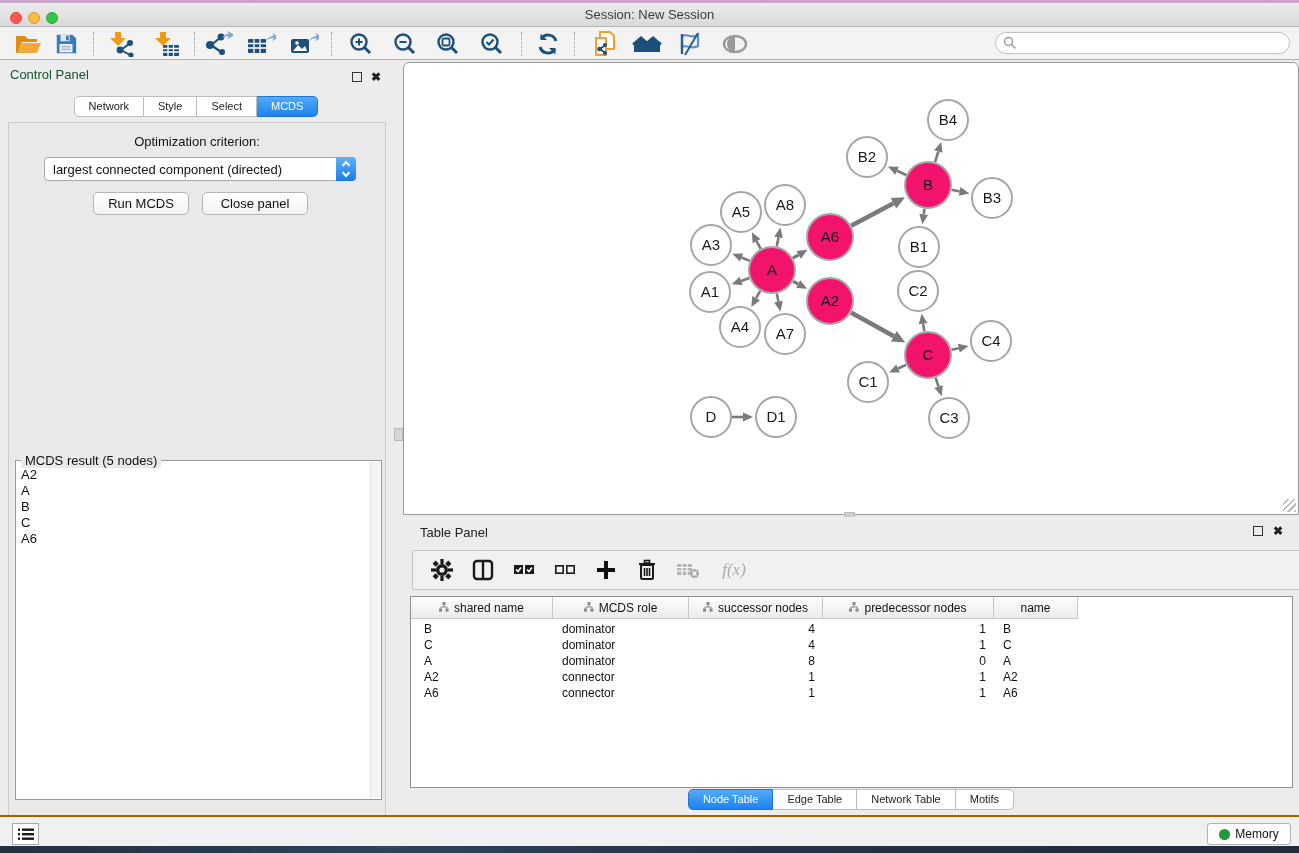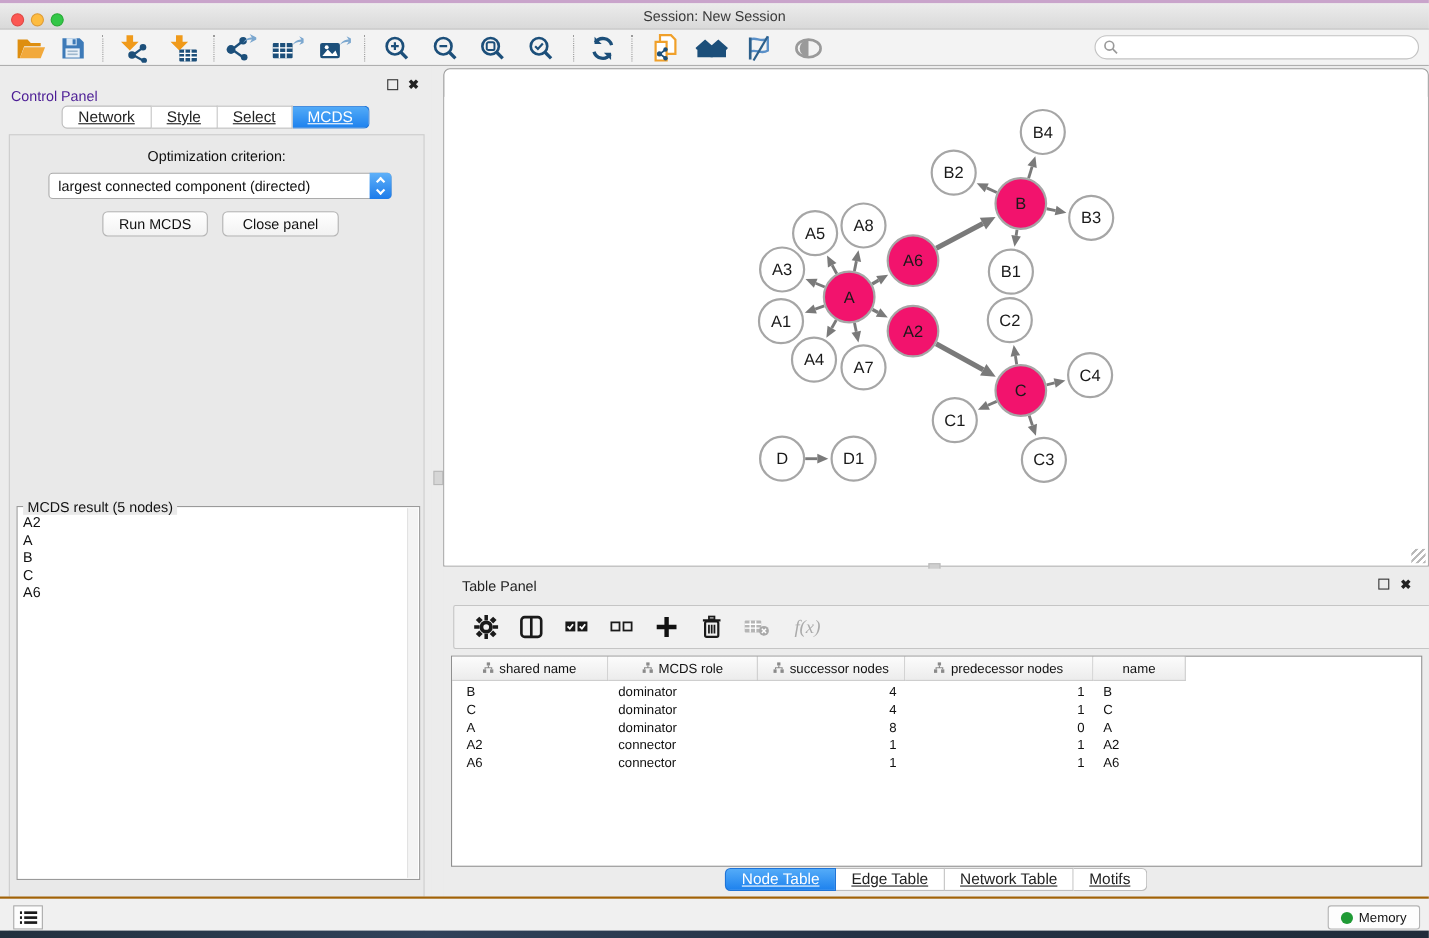--- a/index.html
+++ b/index.html
@@ -21,27 +21,27 @@
   
   #toolbar { left:0; top:27px; width:1299px; height:33px; background:#F3F3F3; border-bottom:1px solid #AFAFAF; }
   .tbi { position:absolute; top:3px; width:34px; height:28px; display:flex; align-items:center; justify-content:center; }
   .tbsep { position:absolute; top:5px; height:24px; width:0; border-left:1px dotted #9a9a9a; }
   #search-box { position:absolute; right:9px; top:5px; width:295px; height:22px; background:#fff;
     border:1px solid #C2C2C2; border-radius:11px; display:flex; align-items:center; padding-left:7px; }
   #search-box input { border:none; outline:none; font-size:12px; width:250px; background:transparent; color:#333; }
 
   
   #control-panel { left:0; top:60px; width:392px; height:755px; background:#ECECEC; }
-  #cp-header { position:absolute; left:10px; top:20px; font-size:13px; color:#4c1d95; }
+  #cp-header { position:absolute; left:10px; top:7px; font-size:13px; color:#14532d; }
   .panel-ctl { position:absolute; top:12px; }
   .float-sq { width:10px; height:10px; border:1.5px solid #333; }
   .close-x { font-size:12px; font-weight:bold; color:#222; line-height:10px; }
   .tabrow { display:flex; }
-  .tab { height:21px; line-height:19px; font-size:14px; color:#222; background:#fff;
-    border:1px solid #BDBDBD; border-left:none; padding:0 14px;text-decoration:underline; }
+  .tab { height:21px; line-height:19px; font-size:11px; color:#222; background:#fff;
+    border:1px solid #BDBDBD; border-left:none; padding:0 14px; }
   .tab:first-child { border-left:1px solid #BDBDBD; border-radius:5px 0 0 5px; }
   .tab:last-child { border-radius:0 5px 5px 0; }
   .tab.active { background:linear-gradient(#53ABF8,#1E82EE); color:#fff; border-color:#1E74D8; }
   #cp-tabs { position:absolute; top:36px; left:0; width:100%; display:flex; justify-content:center; }
   #cp-inner { position:absolute; left:8px; top:62px; width:378px; height:836px;
     background:#E9E9E9; border:1px solid #CDCDCD; }
   #opt-label { position:absolute; top:11px; width:100%; text-align:center; font-size:13px; color:#111; }
   #criterion-select { position:absolute; left:35px; top:34px; width:312px; height:24px; background:#fff;
     border:1px solid #ABABAB; border-radius:4px; display:flex; align-items:center; }
   #criterion-select .val { flex:1; font-size:13px; color:#111; padding-left:8px; white-space:nowrap; }

